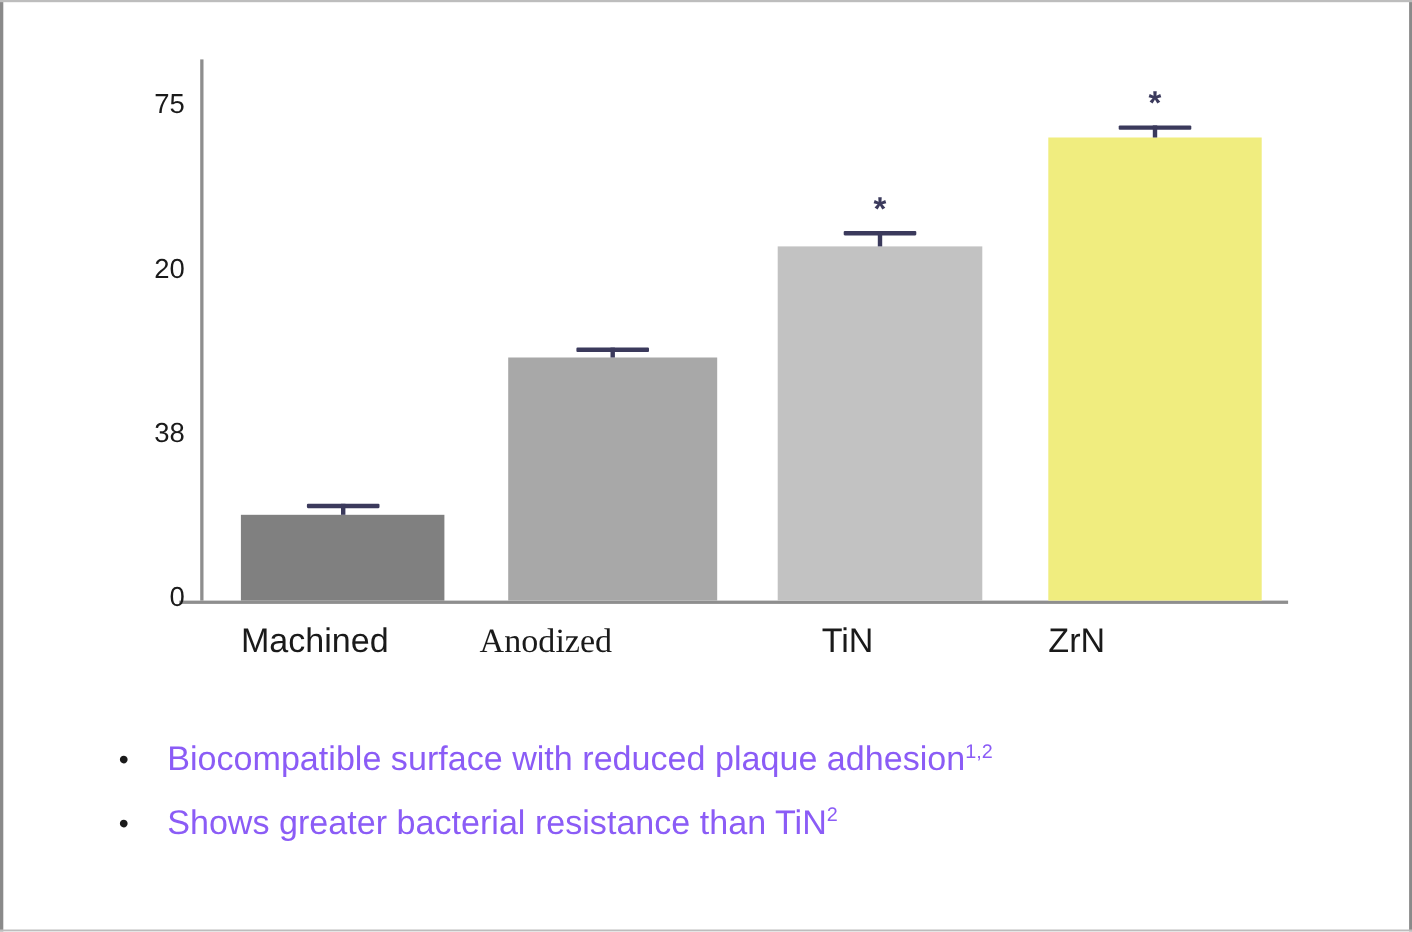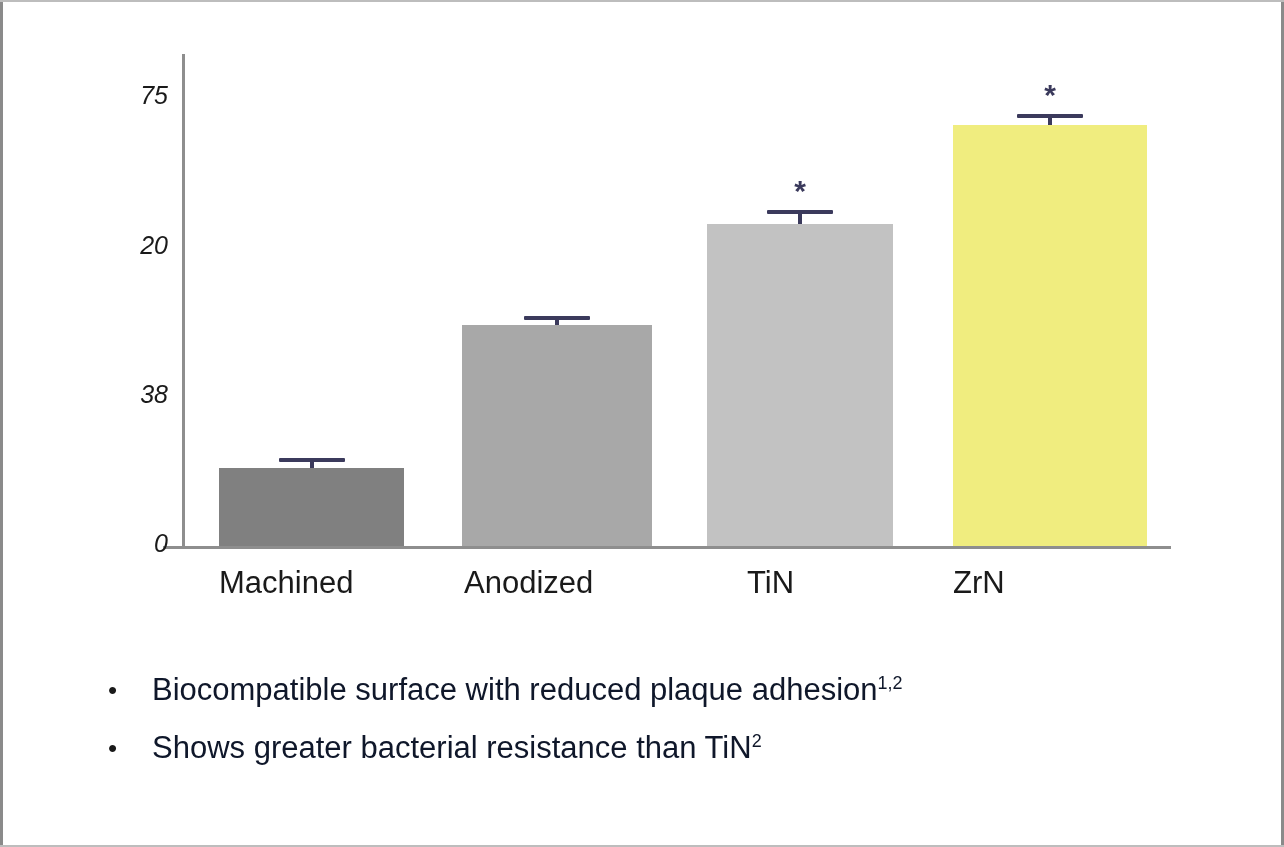--- a/index.html
+++ b/index.html
@@ -82,21 +82,20 @@
     height: 3px;
     background: #8e8e8e;
   }
   .y-tick-label {
     position: absolute;
     right: 1114px; 
     width: 60px;
     text-align: right;
     font-size: 25px;
     color: #1a1a1a;
-    font-style: italic;
   }
   .plot {
     position: absolute;
     left: 0;
     top: 0;
     width: 1284px;
     height: 640px;
   }
   .bar {
     position: absolute;
@@ -165,21 +164,21 @@
     width: 44px;
     flex: 0 0 44px;
     font-size: 26px;
     line-height: 44px;
     color: #1a1a1a;
     text-align: left;
   }
   .bullet-text {
     font-size: 31px;
     line-height: 44px;
-    color: #0f172a;
+    color: #8b5cf6;
     white-space: nowrap;
   }
   .bullet-text sup {
     font-size: 0.58em;
     vertical-align: super;
     line-height: 0;
   }
 </style>
 </head>
 <body>
@@ -232,21 +231,21 @@
         </div>
         <div class="errorbar" style="position: absolute; left: 1050px; top: 114.369px; height: 10.746px; margin-left: -33px; transform: none;">
           <div class="err-cap" style="background: rgb(59, 58, 92);"></div>
           <div class="err-stem" style="height: 10.746px; background: rgb(59, 58, 92);"></div>
         </div>
         <div class="sig-star" style="position: absolute; left: 1050px; top: 80.369px;">*</div>
       </div>
 
     <div id="cat-labels">
         <div class="cat-label" style="left: 219px; width: 185px;">Machined</div>
-        <div class="cat-label" style="left: 464px; width: 190px;">Anodized</div>
+        <div class="cat-label" style="left: 436px; width: 190px; font-family: Liberation Serif, serif;">Anodized</div>
         <div class="cat-label" style="left: 747px; width: 186px;">TiN</div>
         <div class="cat-label" style="left: 953px; width: 194px;">ZrN</div>
       </div>
 
   </div>
 
   <div id="bullets">
       <div class="bullet-row">
         <div class="bullet-dot">•</div>
         <div class="bullet-text">Biocompatible surface with reduced plaque adhesion<sup>1,2</sup></div>

